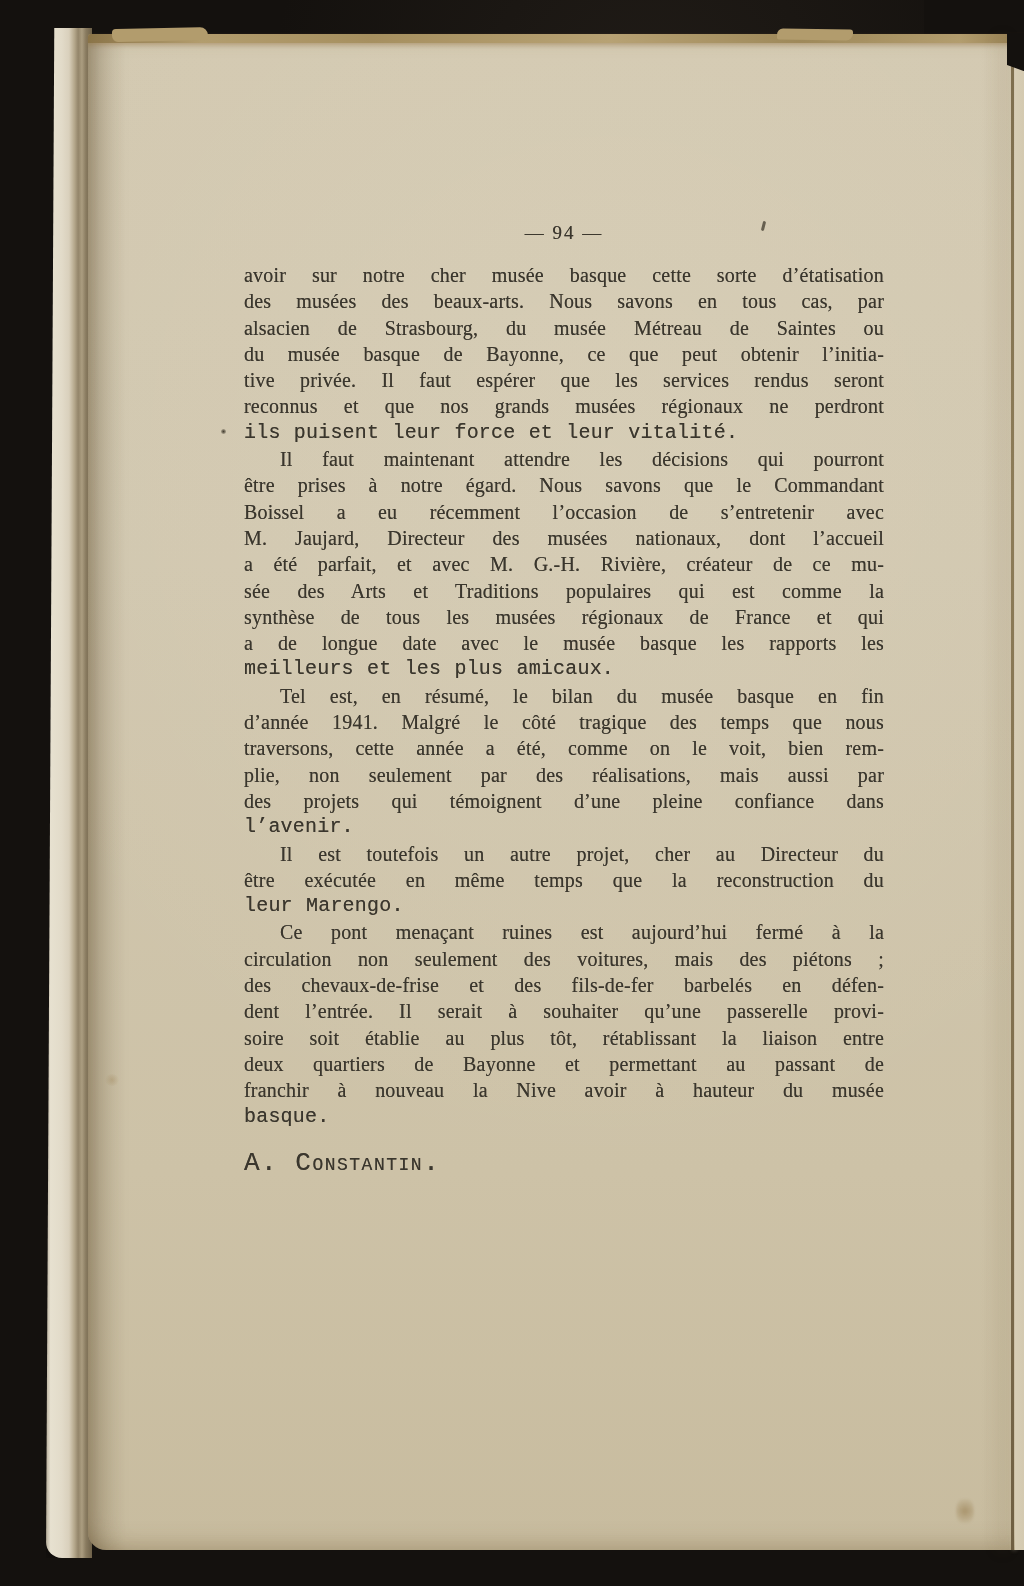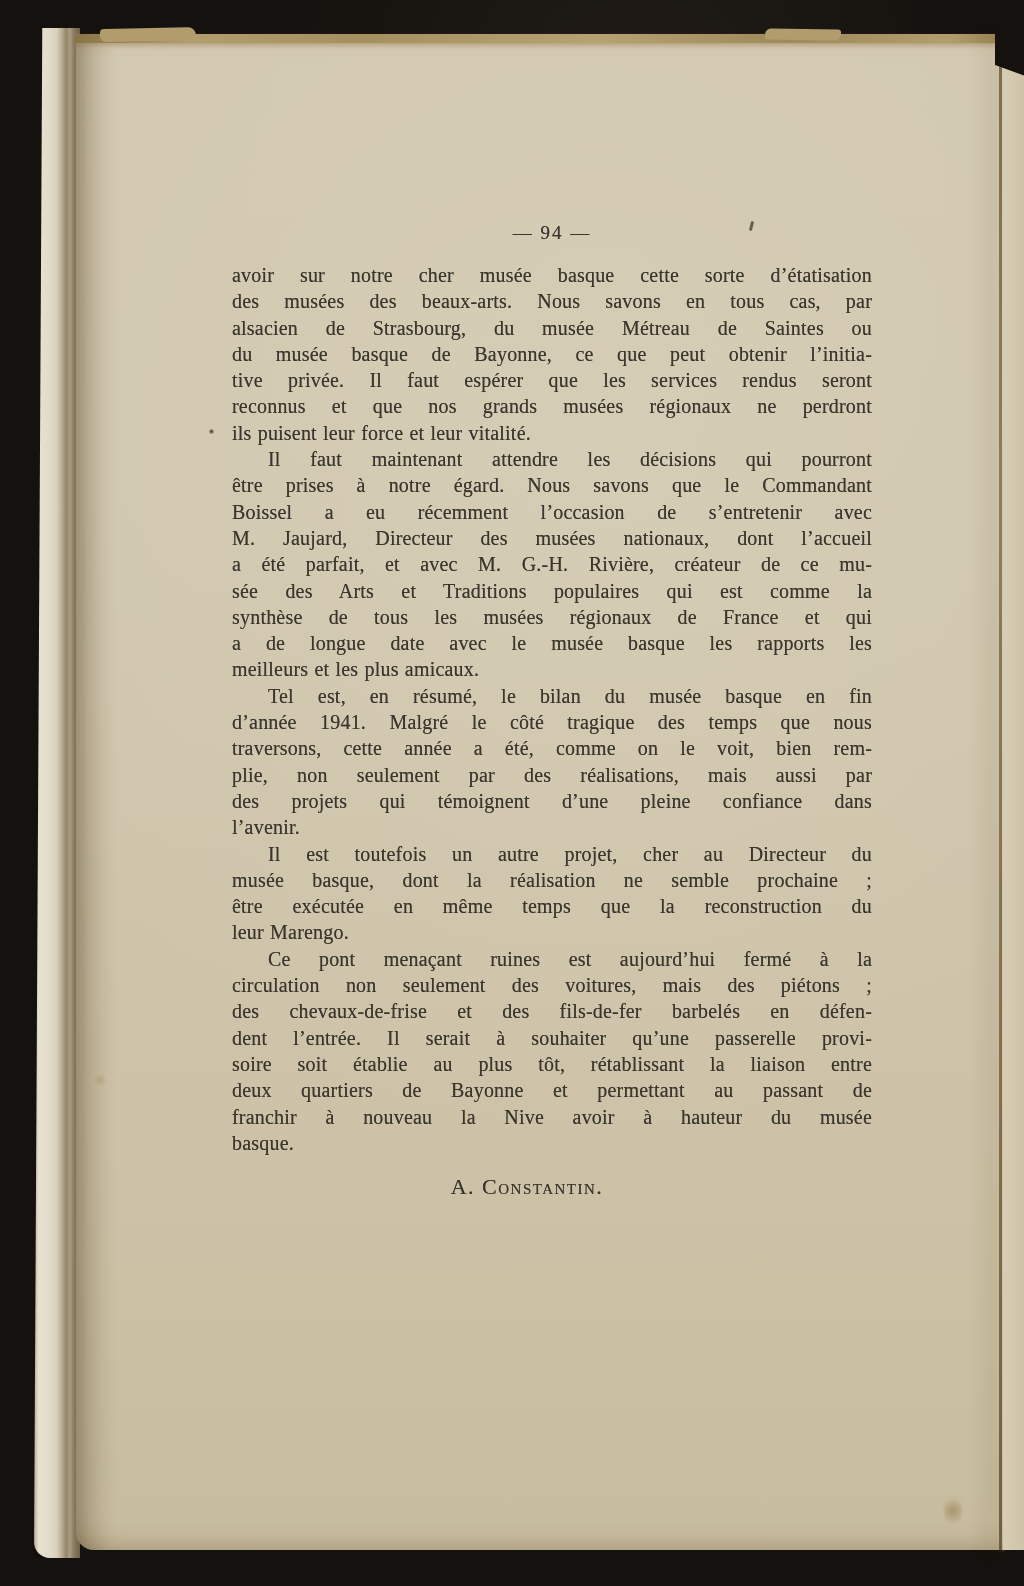--- a/index.html
+++ b/index.html
@@ -11,20 +11,21 @@
   *{margin:0;padding:0;box-sizing:border-box;}
   html,body{width:1024px;height:1586px;overflow:hidden;}
   body{
     background:var(--background);
     font-family:"Liberation Serif","DejaVu Serif",serif;
   }
   .scene{position:relative;width:912px;height:1586px;
     background:
       radial-gradient(60% 40% at 70% 8%, rgba(70,60,50,.25), transparent 70%),
       var(--background);
+    margin-left: 12px;
   }
   
   .page-edges{
     position:absolute;left:34px;top:28px;width:46px;height:1530px;
     border-radius:6px 0 0 16px;
     clip-path:polygon(18% 0,100% 0,100% 100%,0 100%);
     background:linear-gradient(90deg,
       #b6ad99 0%, #e7e1d0 10%, #e2dbc9 34%, #d9d0bc 50%,
       #b4a78b 62%, #93856a 70%, #ab9d80 78%, #887a5f 87%, #6e6149 100%);
     box-shadow:0 0 14px rgba(0,0,0,.5);
@@ -97,26 +98,27 @@
     text-shadow:0 0 .6px rgba(58,54,45,.7);
   }
   .text-body{
     font-size:20px;line-height:26.3px;letter-spacing:.2px;word-spacing:1px;
     text-shadow:0 0 .6px rgba(58,54,45,.65);
   }
   .line{
     text-align:justify;text-align-last:justify;
     height:26.3px;overflow:hidden;white-space:nowrap;
   }
-  .line.last{text-align-last:left;}
+  .line.last{text-align-last:left;font-family:Liberation Mono, monospace;}
   .line.indent{text-indent:36px;}
   .signature{
-    margin-top:18px;text-align:center;padding-right:50px;
-    font-variant:small-caps;font-size:22px;letter-spacing:1.5px;
+    margin-top:18px;text-align:left;padding-right:50px;
+    font-variant:small-caps;font-size:26px;letter-spacing:1.5px;
     text-shadow:0 0 .6px rgba(58,54,45,.7);
+    font-family:Liberation Mono, monospace;
   }
 </style>
 </head>
 <body>
 
 <div class="scene">
 
   <div class="page-edges"></div>
 
   <div class="page">
@@ -151,21 +153,20 @@
           <div class="line">synthèse de tous les musées régionaux de France et qui</div>
           <div class="line">a de longue date avec le musée basque les rapports les</div>
           <div class="line last">meilleurs et les plus amicaux.</div>
           <div class="line indent">Tel est, en résumé, le bilan du musée basque en fin</div>
           <div class="line">d’année 1941. Malgré le côté tragique des temps que nous</div>
           <div class="line">traversons, cette année a été, comme on le voit, bien rem-</div>
           <div class="line">plie, non seulement par des réalisations, mais aussi par</div>
           <div class="line">des projets qui témoignent d’une pleine confiance dans</div>
           <div class="line last">l’avenir.</div>
           <div class="line indent">Il est toutefois un autre projet, cher au Directeur du</div>
-          <div class="line">musée basque, dont la réalisation ne semble prochaine ;</div>
           <div class="line">être exécutée en même temps que la reconstruction du</div>
           <div class="line last">leur Marengo.</div>
           <div class="line indent">Ce pont menaçant ruines est aujourd’hui fermé à la</div>
           <div class="line">circulation non seulement des voitures, mais des piétons ;</div>
           <div class="line">des chevaux-de-frise et des fils-de-fer barbelés en défen-</div>
           <div class="line">dent l’entrée. Il serait à souhaiter qu’une passerelle provi-</div>
           <div class="line">soire soit établie au plus tôt, rétablissant la liaison entre</div>
           <div class="line">deux quartiers de Bayonne et permettant au passant de</div>
           <div class="line">franchir à nouveau la Nive avoir à hauteur du musée</div>
           <div class="line last">basque.</div>

